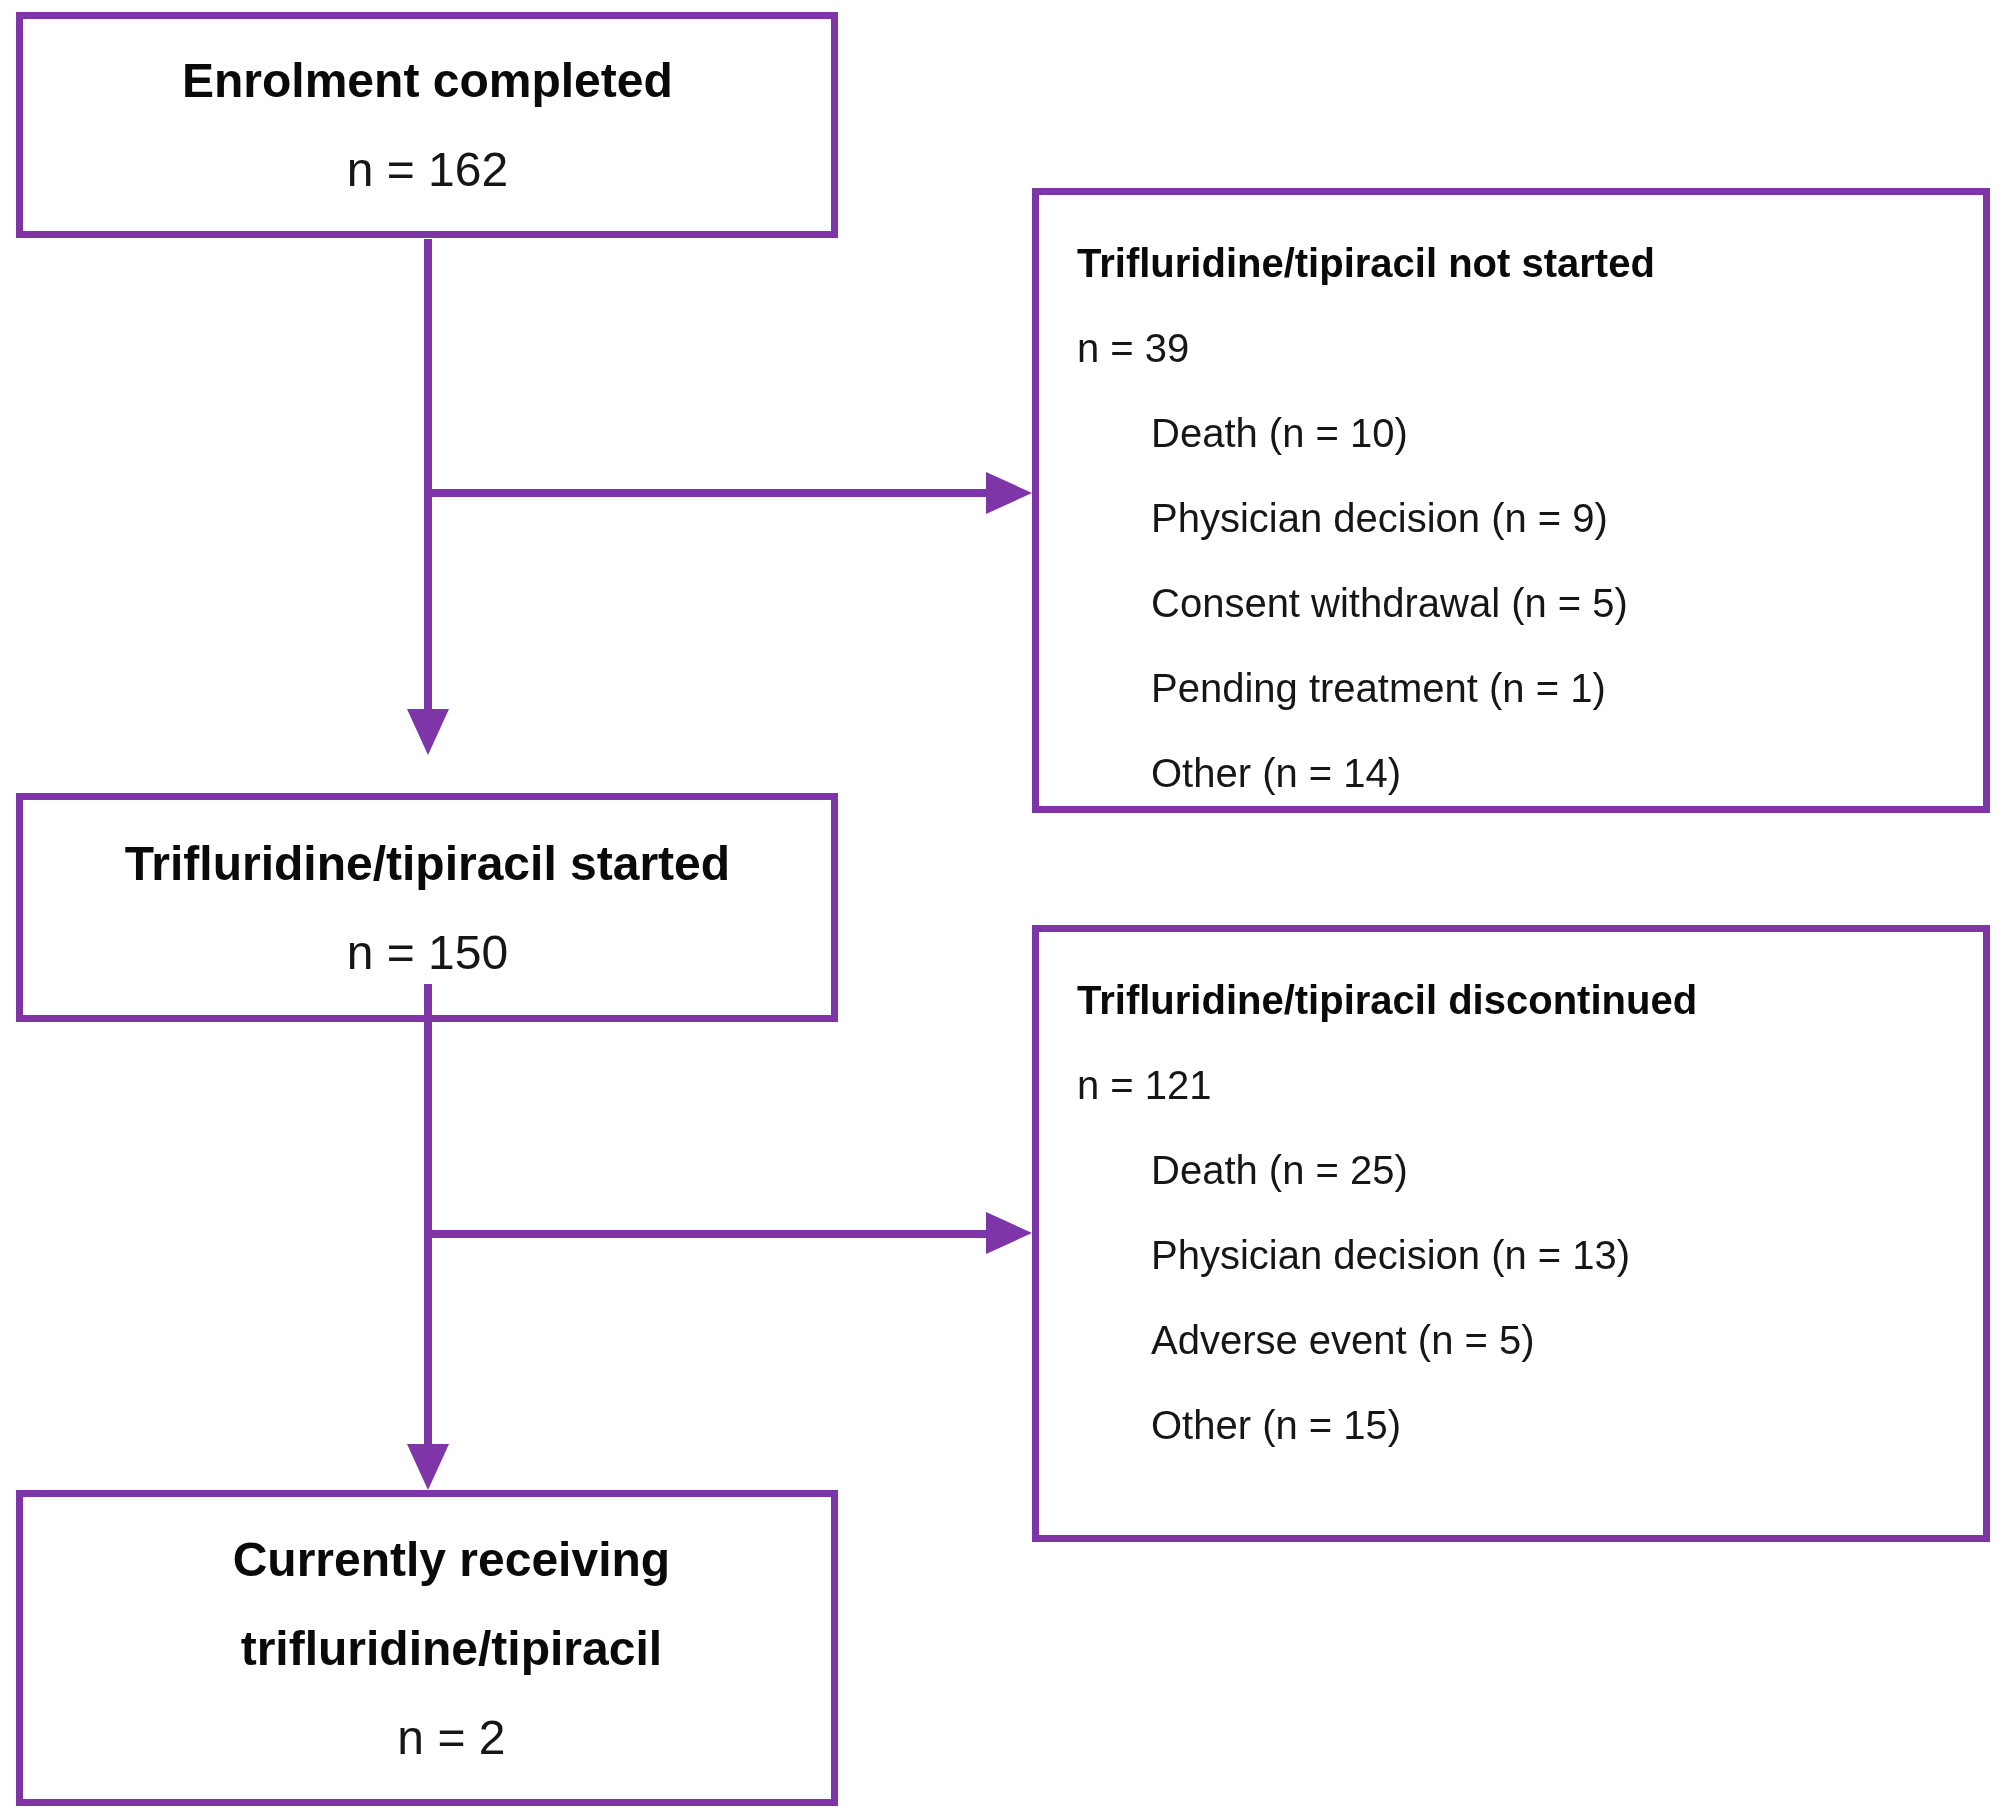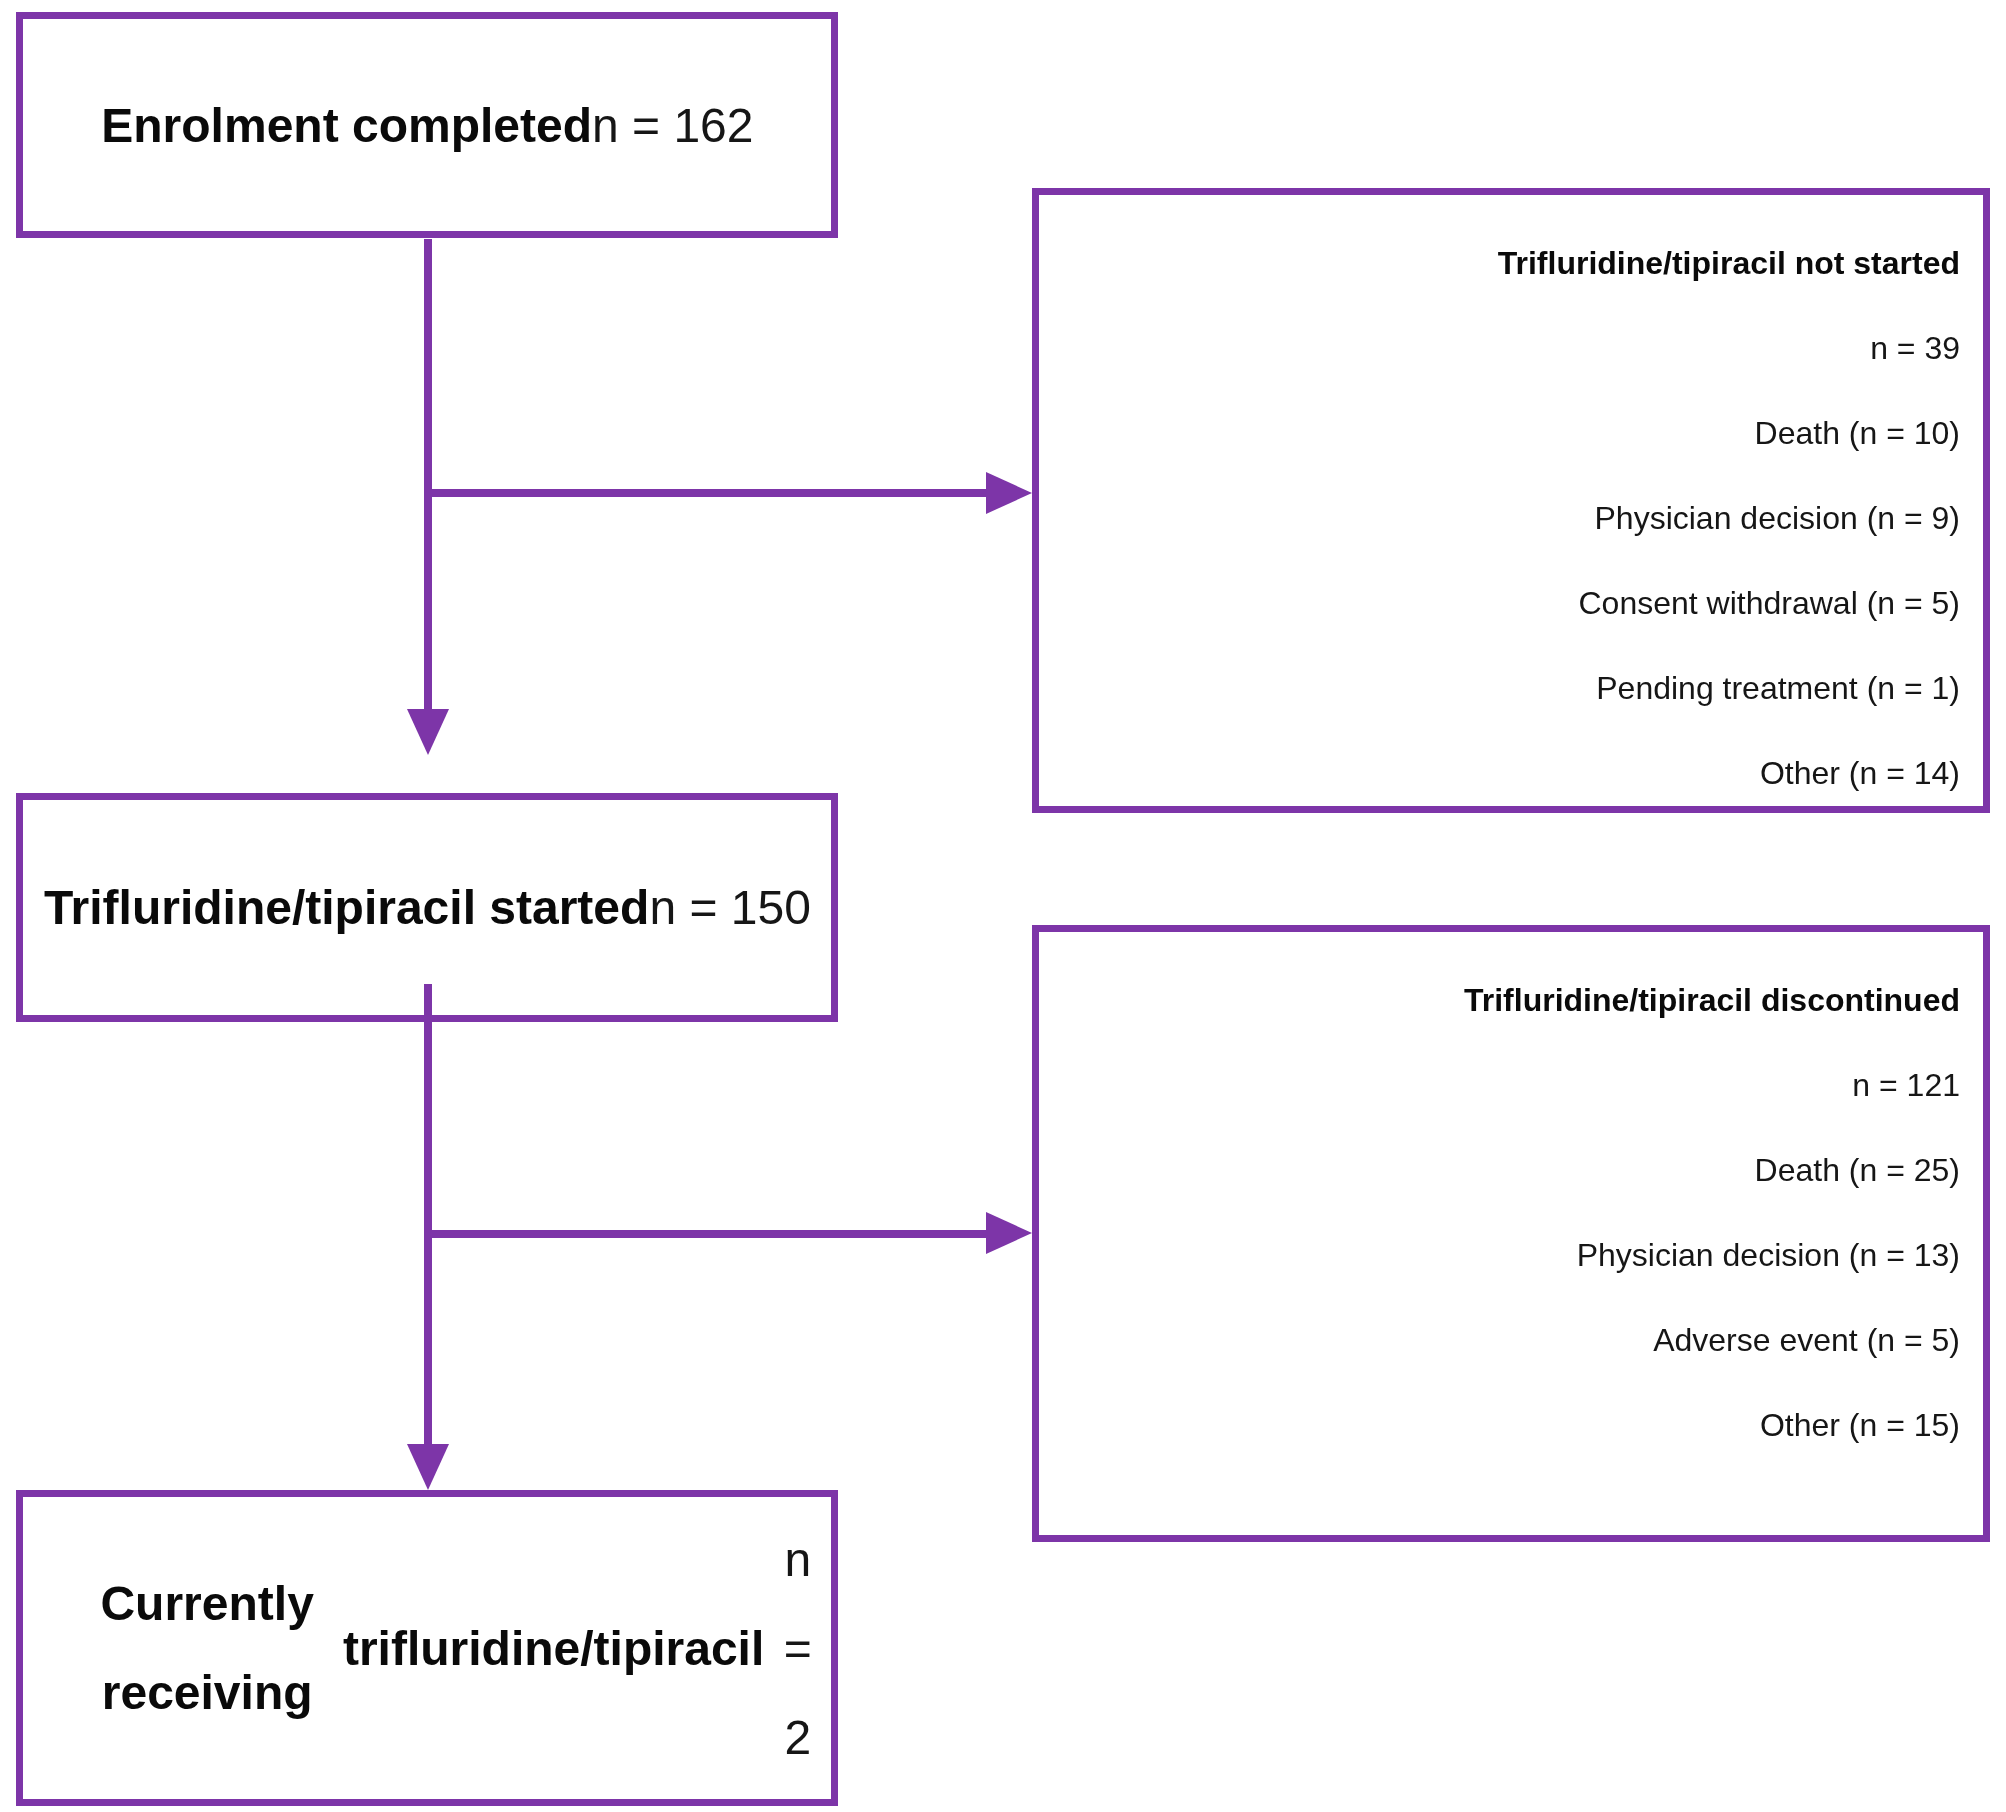--- a/index.html
+++ b/index.html
@@ -17,34 +17,34 @@
 
   .node {
     position: absolute;
     border: 7.4px solid var(--accent, #7D35A8);
     background: #ffffff;
   }
 
   
   .left-node {
     display: flex;
-    flex-direction: row;
+    flex-direction: column;
     align-items: center;
     justify-content: center;
     text-align: center;
     font-size: 48px;
     line-height: 89px;
   }
 
   
   .right-node {
-    font-size: 32px;
+    font-size: 40px;
     line-height: 85px;
     padding: 26px 23px 0 38px;
-    text-align: right;
+    text-align: left;
   }
   .right-node .reason { margin-left: 74px; }
 
   .title { font-weight: bold; color: #0a0a0a; }
 
   .connector { position: absolute; background: var(--accent, #7D35A8); }
 
   .arrowhead { position: absolute; width: 0; height: 0; }
   .arrowhead.down {
     border-left: 21.4px solid transparent;

